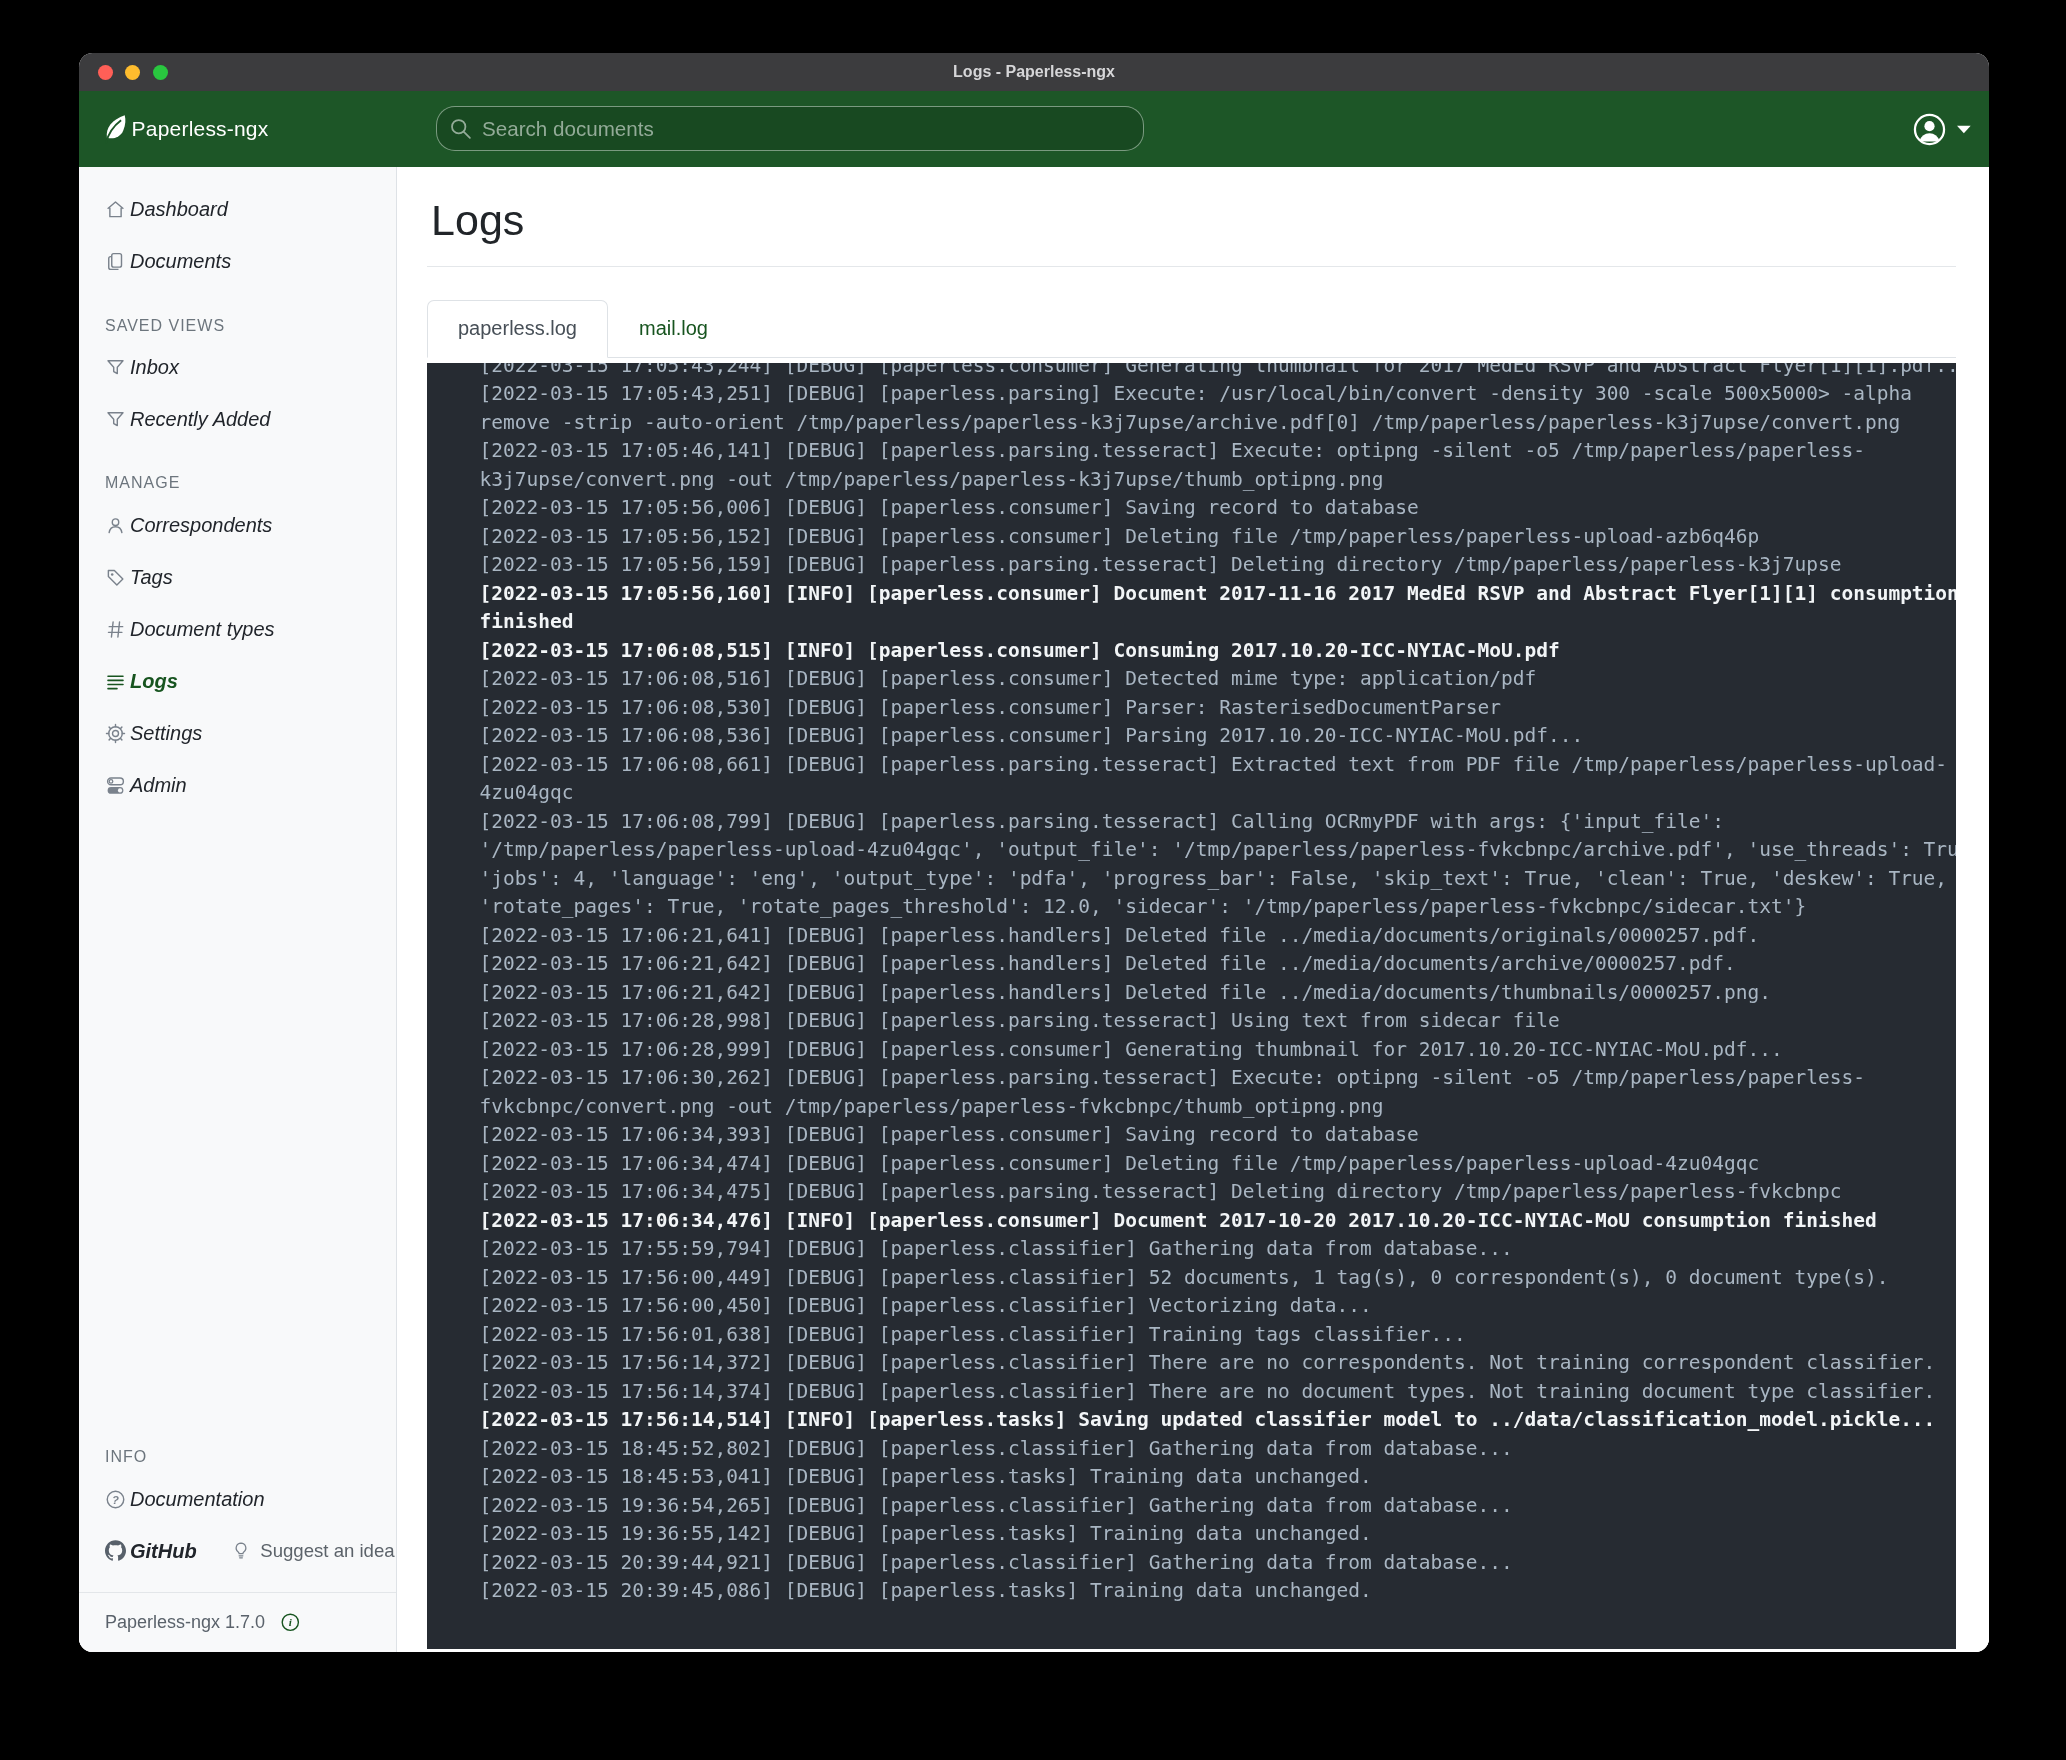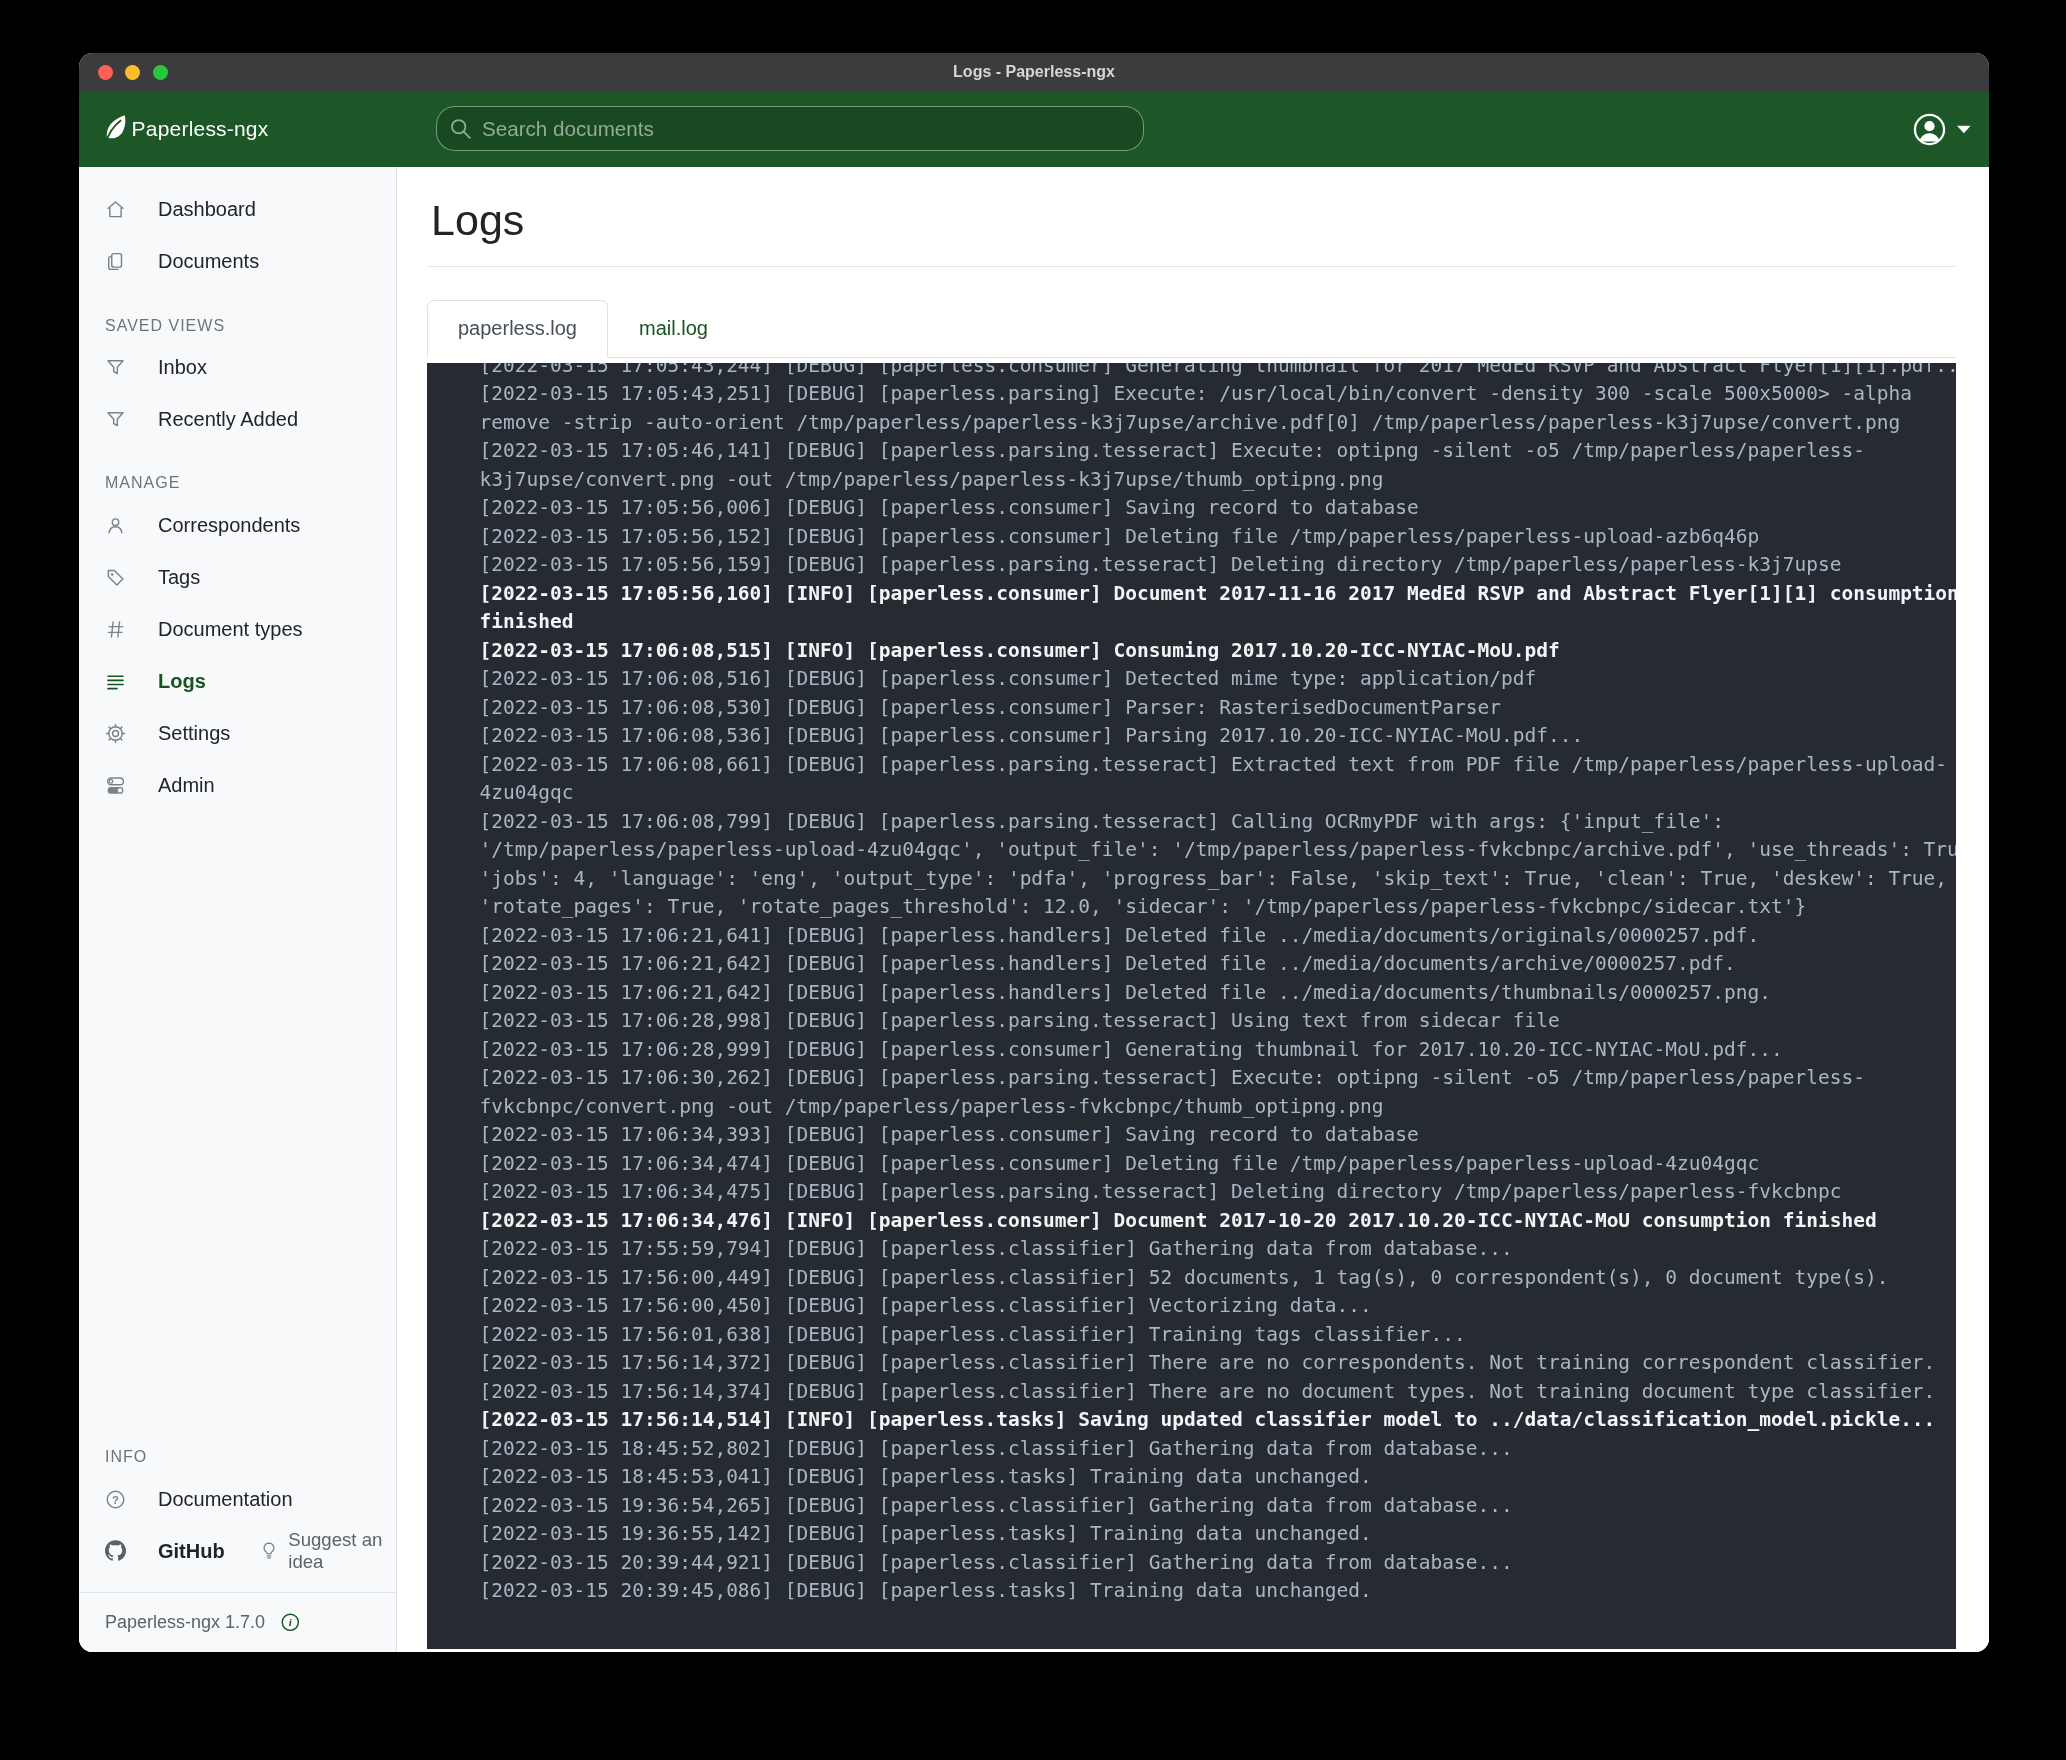--- a/index.html
+++ b/index.html
@@ -42,22 +42,22 @@
   .searchwrap input::placeholder{color:#93ab98;}
   .searchwrap .mag{position:absolute;left:12.4px;top:10.3px;}
   .userbtn{position:absolute;right:18px;top:0;height:76px;display:flex;align-items:center;gap:11px;cursor:pointer;}
   
   .bodyrow{flex:1;display:flex;min-height:0;background:#fff;}
   .sidebar{
     width:318px;flex:0 0 318px;background:#f8f9fa;border-right:0.7px solid #dee2e6;
     display:flex;flex-direction:column;padding-top:16.5px;box-sizing:border-box;
   }
   .nav-item{
-    height:52px;display:flex;align-items:center;gap:32px;padding-left:26px;
-    font-size:20px;color:#21252b;cursor:pointer;
+    height:52px;display:flex;align-items:center;gap:4px;padding-left:26px;
+    font-size:20px;color:#21252b;cursor:pointer;font-style:italic;
   }
   .nav-item .ico{width:21px;height:21px;flex:0 0 21px;color:#7a828c;display:flex;align-items:center;justify-content:center;}
   .nav-item.active{color:#17541f;font-weight:bold;}
   .nav-item.active .ico{color:#17541f;}
   .section-label{
     font-size:16px;color:#6c757d;letter-spacing:1px;margin:29px 0 6.9px 26px;
   }
   .spacer{flex:1;}
   .info-links{display:flex;align-items:center;}
   .info-links .nav-item{padding-right:0;}

